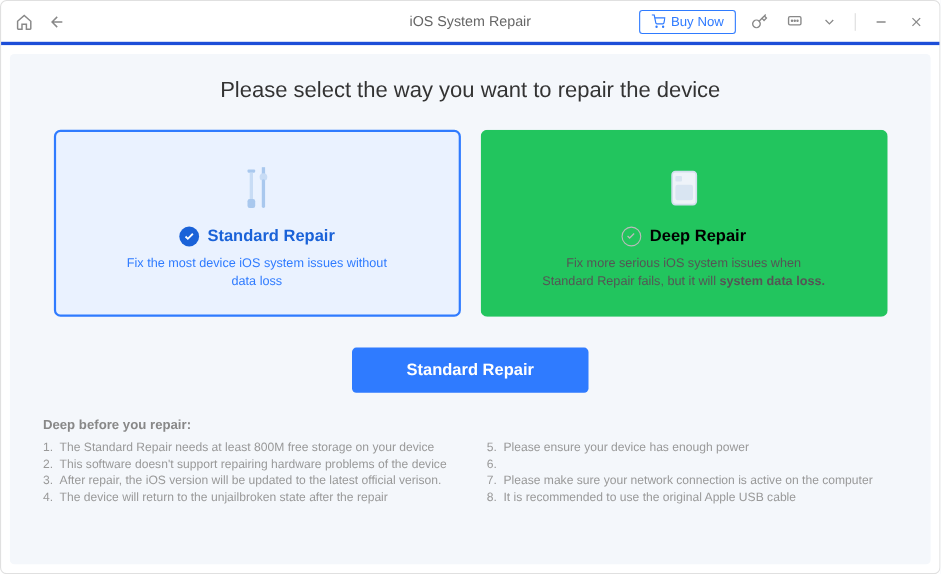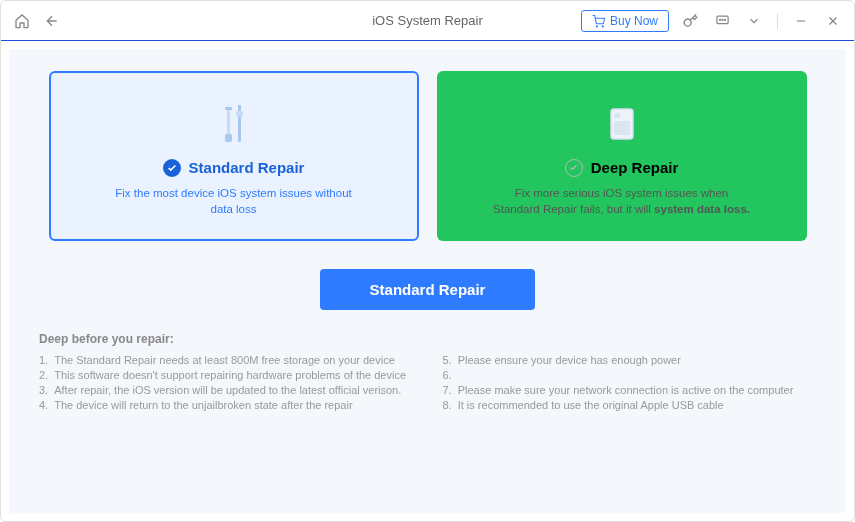--- a/index.html
+++ b/index.html
@@ -17,21 +17,21 @@
       border-radius: 6px;
       background: #fff;
       display: flex;
       flex-direction: column;
     }
     .titlebar {
       height: 40px;
       display: flex;
       align-items: center;
       padding: 16px 10px;
-      border-bottom: 1px solid #1d4ed8;
+      border-bottom: 3px solid #1d4ed8;
       position: relative;
     }
     .titlebar-left {
       display: flex;
       align-items: center;
       gap: 8px;
     }
     .titlebar-center {
       position: absolute;
       left: 50%;
@@ -54,21 +54,21 @@
       color: #888;
       cursor: pointer;
     }
     .buy-now {
       border: 1px solid #2f7bff;
       color: #2f7bff;
       padding: 3px 10px;
       border-radius: 3px;
       font-size: 12px;
       display: flex;
-      align-items: flex-end;
+      align-items: flex-start;
       gap: 5px;
       cursor: pointer;
     }
     .vsep {
       width: 1px;
       height: 16px;
       background: #ddd;
       margin: 0 2px;
     }
     .content {
@@ -237,20 +237,21 @@
       <span class="icon-btn">
         <svg width="14" height="14" viewBox="0 0 24 24" stroke="#888" stroke-width="2">
             <line x1="6" y1="6" x2="18" y2="18"></line>
             <line x1="6" y1="18" x2="18" y2="6"></line>
           </svg>
       </span>
     </div>
   </div>
 
   <div class="content">
+    <h1 class="page-title">Please select the way you want to repair the device</h1>
 
     <div class="cards">
 
       <div class="card selected">
         <div class="card-icon">
           <svg width="50" height="50" viewBox="0 0 50 50">
             <rect x="16" y="8" width="7" height="3" rx="1" fill="#a9c8ee"></rect>
             <rect x="18" y="11" width="3" height="24" fill="#c8dcf5"></rect>
             <rect x="16" y="35" width="7" height="8" rx="2" fill="#a9c8ee"></rect>
             <rect x="29" y="6" width="3" height="7" fill="#a9c8ee"></rect>

